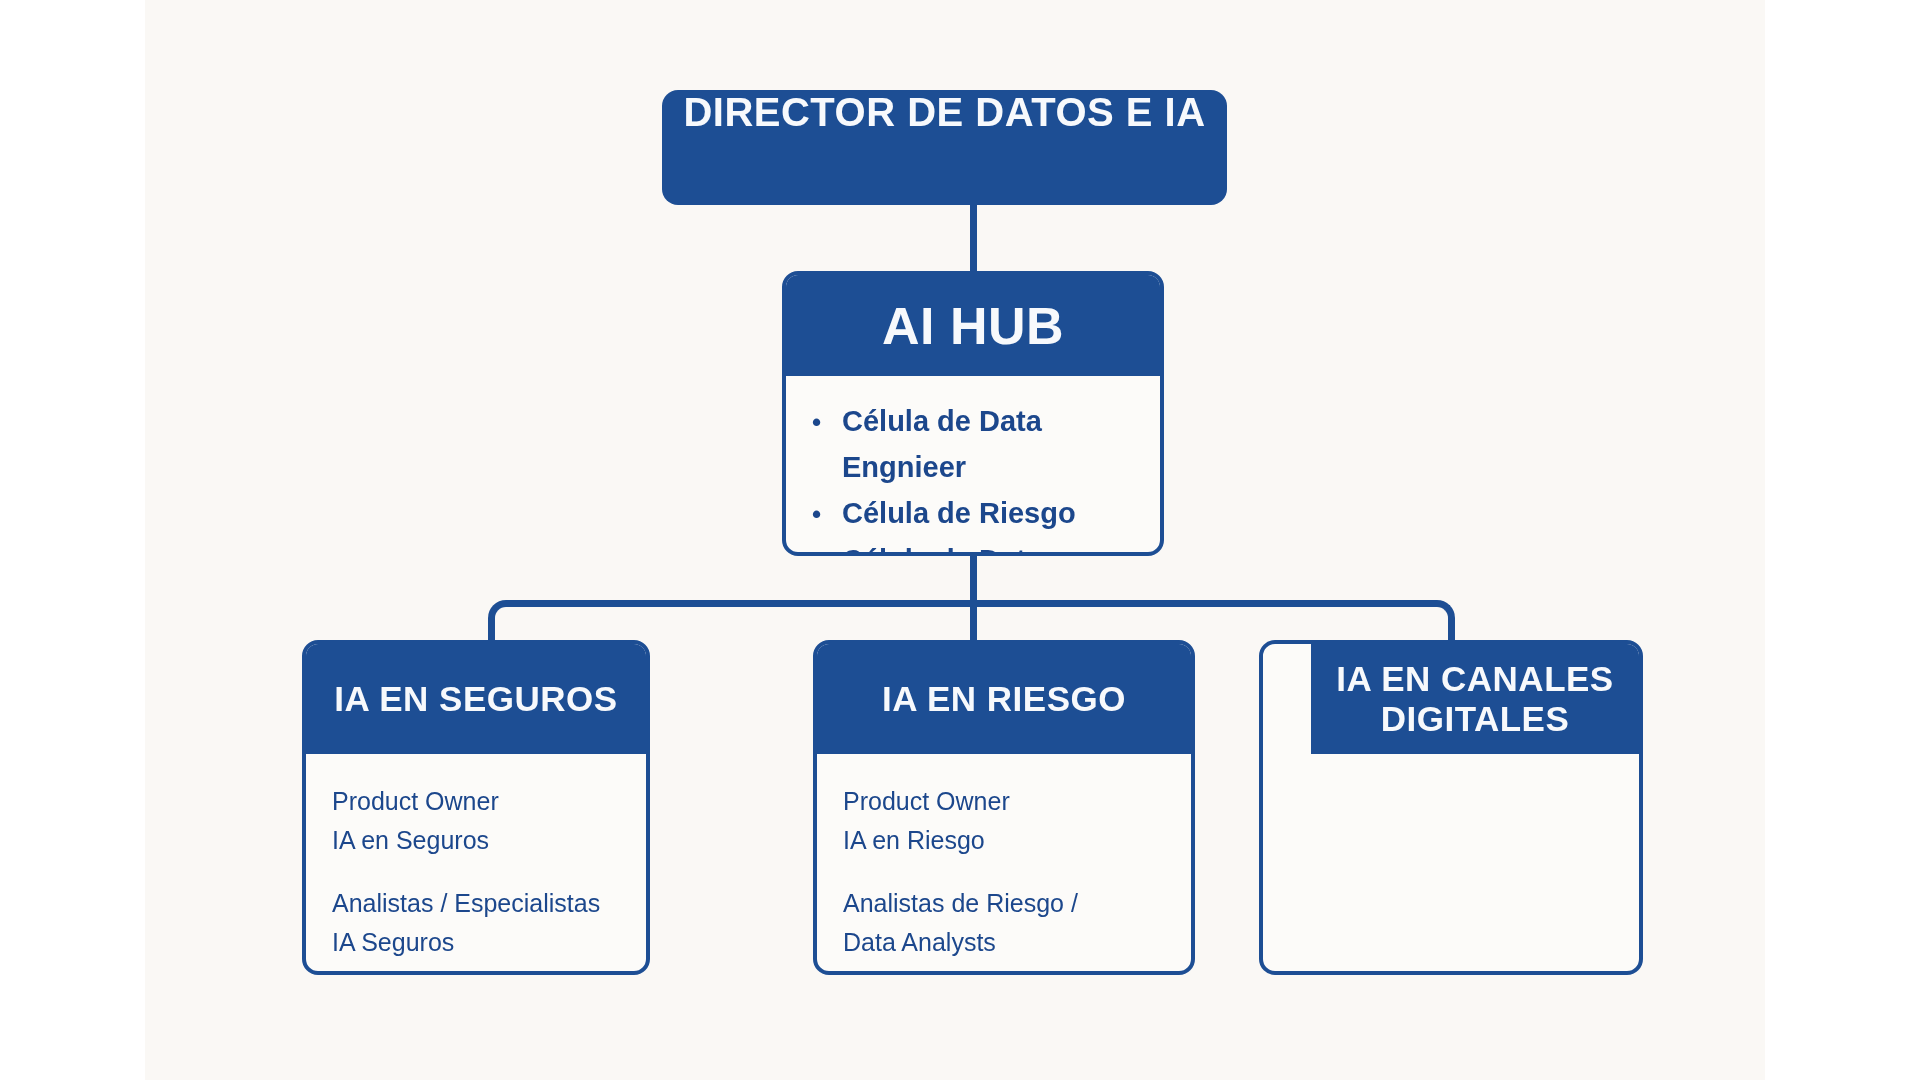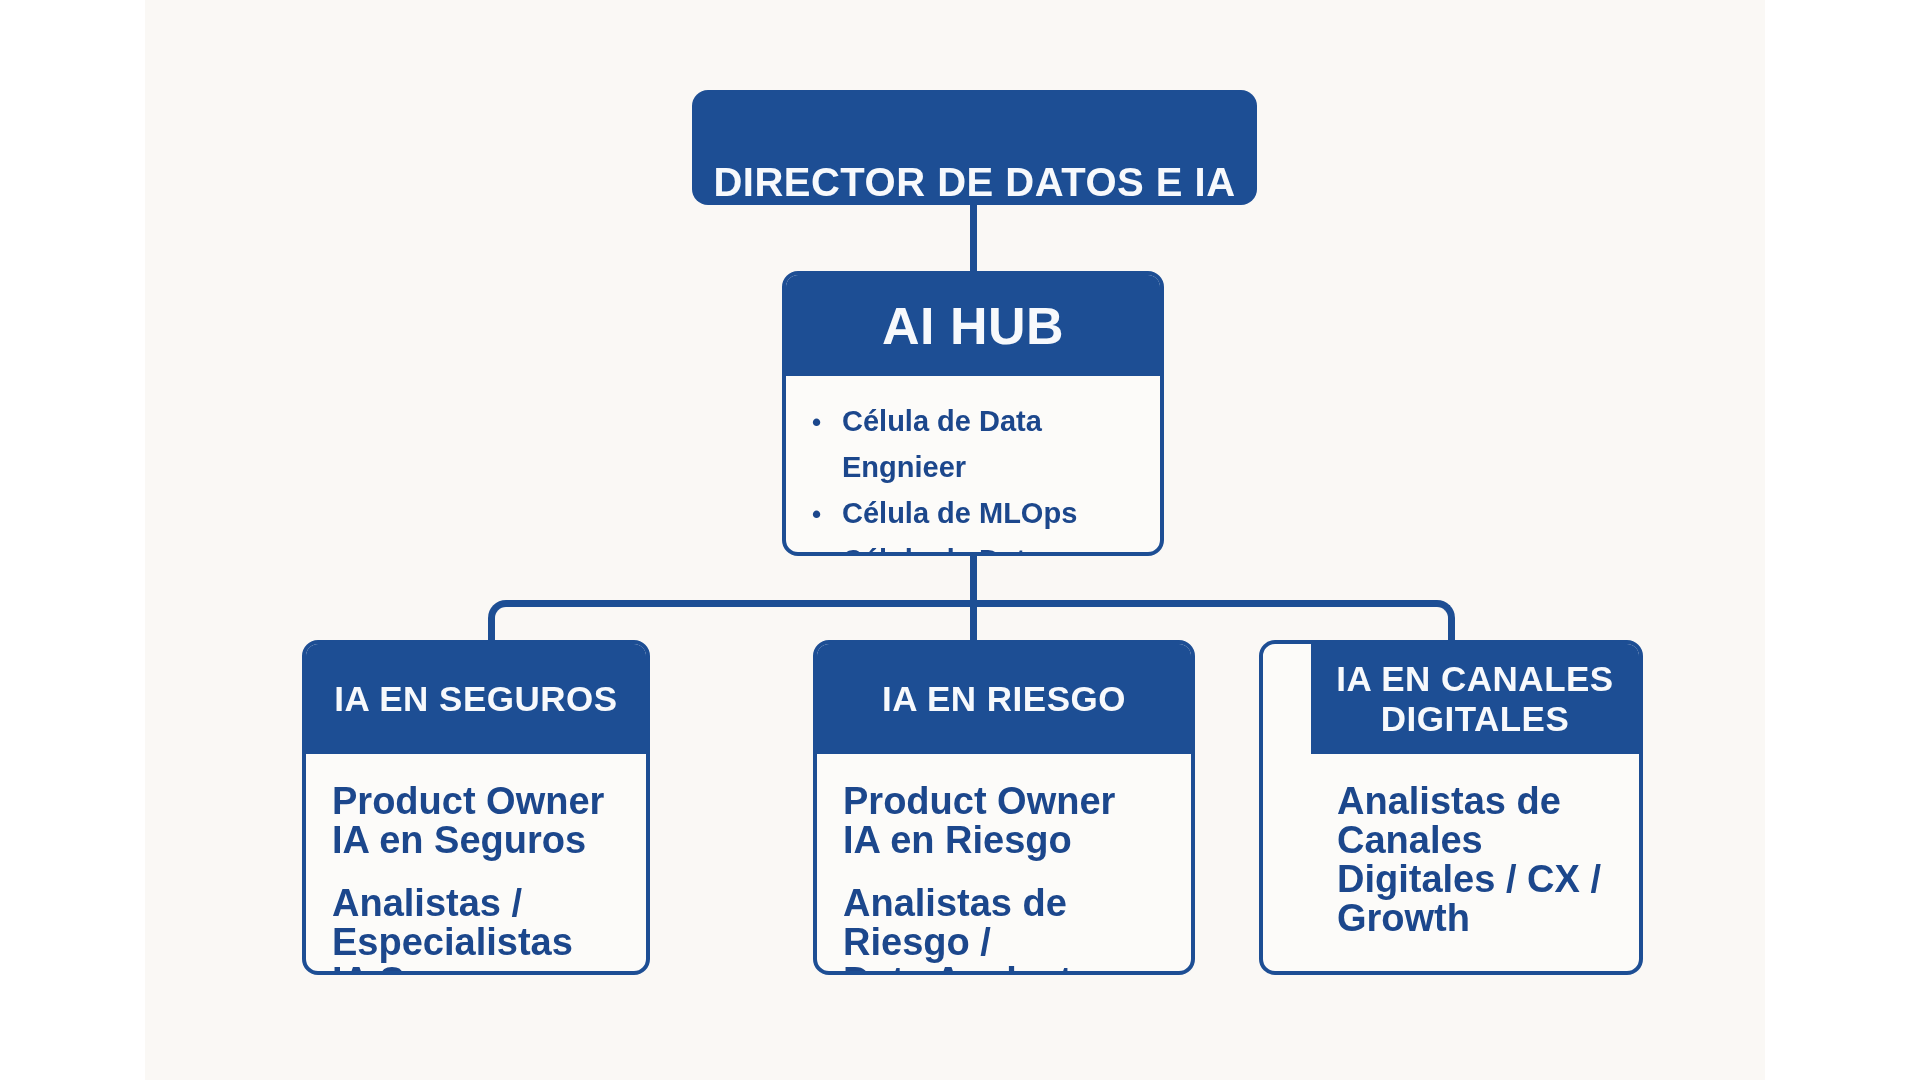--- a/index.html
+++ b/index.html
@@ -14,42 +14,42 @@
   html,body{background:var(--page-bg);}
   body{font-family:"Liberation Sans",sans-serif;}
   .page{position:relative;width:1920px;height:1080px;background:var(--page-bg);overflow:hidden;}
   .canvas{position:absolute;left:145px;top:0;width:1620px;height:1080px;background:var(--canvas-bg);}
 
   
   .box{position:absolute;border-radius:16px;overflow:hidden;background:var(--box-body-bg);}
   .bordered{border:4px solid var(--box-blue);}
 
   
-  .root-box{left:547px;top:90px;width:565px;height:115px;background:var(--box-blue);
-            display:flex;align-items:flex-end;justify-content:center;}
+  .root-box{left:517px;top:90px;width:565px;height:115px;background:var(--box-blue);
+            display:flex;align-items:flex-start;justify-content:center;}
   .root-title{color:var(--header-text);font-size:40px;font-weight:bold;letter-spacing:.5px;text-align:center;}
 
   
   .hub-box{left:637px;top:271px;width:382px;height:285px;}
   .hub-header{height:101px;background:var(--box-blue);display:flex;align-items:center;justify-content:center;
               color:var(--header-text);font-size:52px;font-weight:bold;letter-spacing:.5px;}
   .hub-body{padding:22px 10px 0 26px;}
   .bullet-row{display:flex;align-items:baseline;color:var(--text-blue);
               font-size:29px;font-weight:bold;line-height:46px;}
   .bullet-dot{width:30px;flex:0 0 30px;text-align:left;font-size:26px;}
 
   
   .child-box{top:640px;height:335px;}
   .c1{left:157px;width:348px;}
   .c2{left:668px;width:382px;}
   .c3{left:1114px;width:384px;padding-left:48px;}
   .child-header{height:110px;background:var(--box-blue);display:flex;align-items:center;justify-content:center;
                 color:var(--header-text);font-size:35px;font-weight:bold;letter-spacing:.5px;
                 text-align:center;line-height:1.15;padding:0 18px;}
-  .child-body{padding:28px 14px 0 26px;color:var(--text-blue);font-size:38px;font-weight:bold;}
+  .child-body{padding:28px 14px 0 26px;color:var(--text-blue);font-size:25px;font-weight:normal;}
   .para{white-space:pre-line;line-height:39px;}
   .para + .para{margin-top:24px;}
 
   
   .vline{position:absolute;width:7px;background:var(--box-blue);}
   .v1{left:825px;top:203px;height:70px;}
   .v2{left:825px;top:554px;height:88px;}
   .bracket{position:absolute;left:343px;top:600px;width:967px;height:44px;
            border-top:7px solid var(--box-blue);
            border-left:7px solid var(--box-blue);
@@ -70,21 +70,21 @@
 
     <div class="box bordered hub-box">
       <div class="hub-header">AI HUB</div>
       <div class="hub-body">
         <div class="bullet-row">
           <span class="bullet-dot">•</span>
           <span>Célula de Data Engnieer</span>
         </div>
         <div class="bullet-row">
           <span class="bullet-dot">•</span>
-          <span>Célula de MLOps</span>
+          <span>Célula de Riesgo</span>
         </div>
         <div class="bullet-row">
           <span class="bullet-dot">•</span>
           <span>Célula de Data Engnieer</span>
         </div>
       </div>
     </div>
 
     <div class="vline v2"></div>
 
@@ -106,19 +106,17 @@
         <div class="para">Product Owner
 IA en Riesgo</div>
         <div class="para">Analistas de Riesgo /
 Data Analysts</div>
       </div>
     </div>
 
     <div class="box bordered child-box c3">
       <div class="child-header">IA EN CANALES DIGITALES</div>
       <div class="child-body">
-        <div class="para">Analistas de Canales
-Digitales / CX / Growth</div>
       </div>
     </div>
 
   </div>
 </div>
 
 </body></html>

